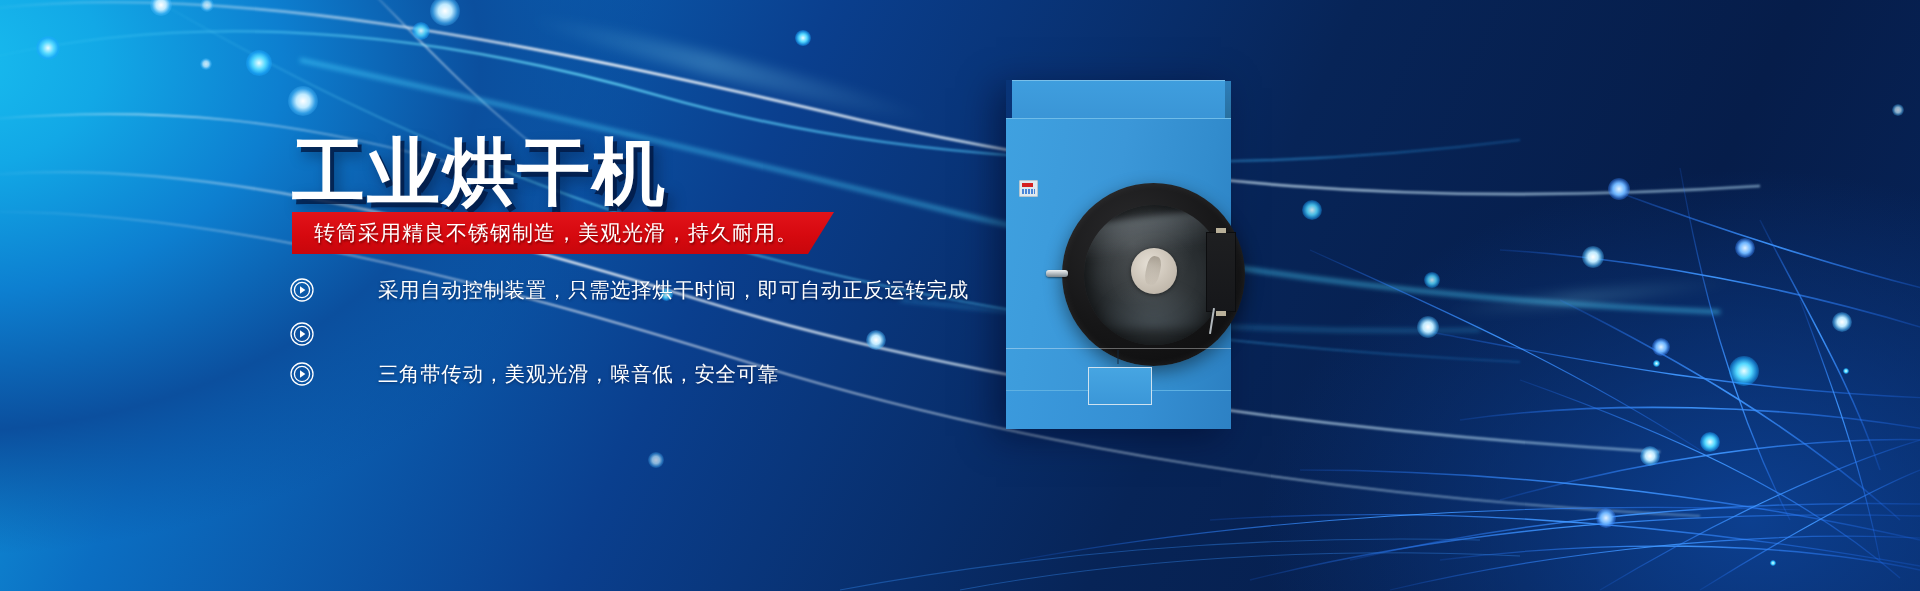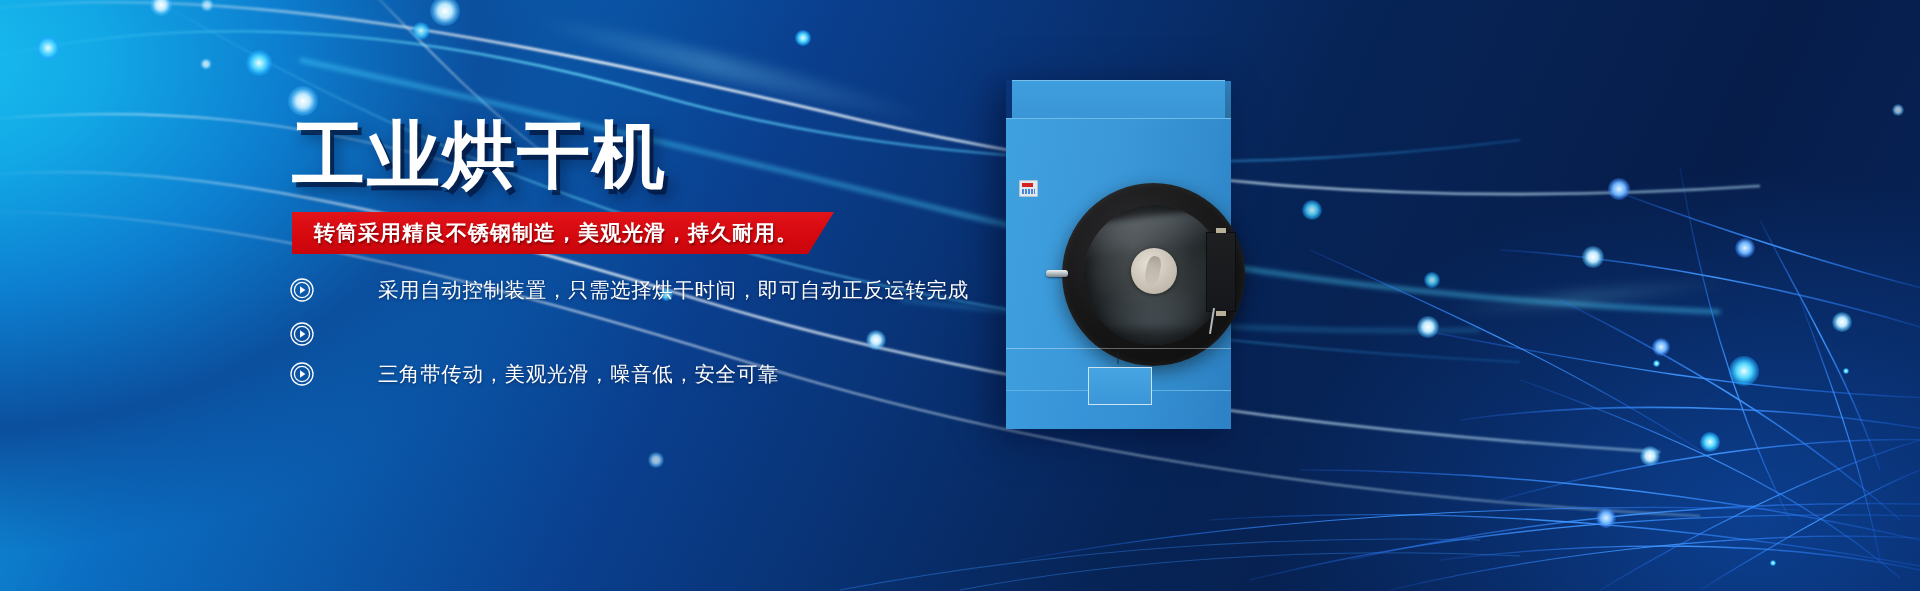--- a/index.html
+++ b/index.html
@@ -32,41 +32,41 @@
     background:radial-gradient(circle at 50% 50%, #dff0ff 0%, #6fb6ff 38%, rgba(55,130,245,.5) 62%, rgba(25,90,220,0) 82%);
   }
 
   .sheen{
     position:absolute;
     background:linear-gradient(90deg, rgba(120,225,255,0) 0%, rgba(150,235,255,.55) 45%, rgba(120,225,255,0) 100%);
     filter:blur(6px);border-radius:50%;
   }
 
   
-  .title-wrap{position:absolute;left:292px;top:118px;}
+  .title-wrap{position:absolute;left:292px;top:135px;}
   .title{
     font-size:73px;line-height:1;font-weight:bold;color:#ffffff;
     letter-spacing:2px;
     text-shadow:
       4px 5px 0 rgba(2,22,62,.75),
       7px 8px 14px rgba(2,18,50,.55);
     white-space:nowrap;
   }
 
   
   .redbar{
     position:absolute;left:292px;top:212px;height:42px;
     padding:0 36px 0 22px;
     display:flex;align-items:center;
     background:linear-gradient(180deg,#e2131a 0%,#d6090f 55%,#c8060c 100%);
     clip-path:polygon(0 0, 100% 0, calc(100% - 26px) 100%, 0 100%);
     box-shadow:0 3px 10px rgba(0,0,0,.28);
   }
   .redbar-text{
-    color:#ffffff;font-size:21px;font-weight:bold;letter-spacing:1px;
+    color:#ffffff;font-size:21px;font-weight:normal;letter-spacing:1px;
     white-space:nowrap;
     text-shadow:1px 2px 2px rgba(90,0,0,.65);
     font-family:"DejaVu Serif","Liberation Serif",serif;
   }
 
   
   .features{position:absolute;left:290px;top:275px;width:760px;}
   .feature{display:flex;align-items:flex-start;margin-bottom:13px;}
   .bullet-icon{
     flex:0 0 auto;width:24px;height:24px;margin:3px 16px 0 0;position:relative;

